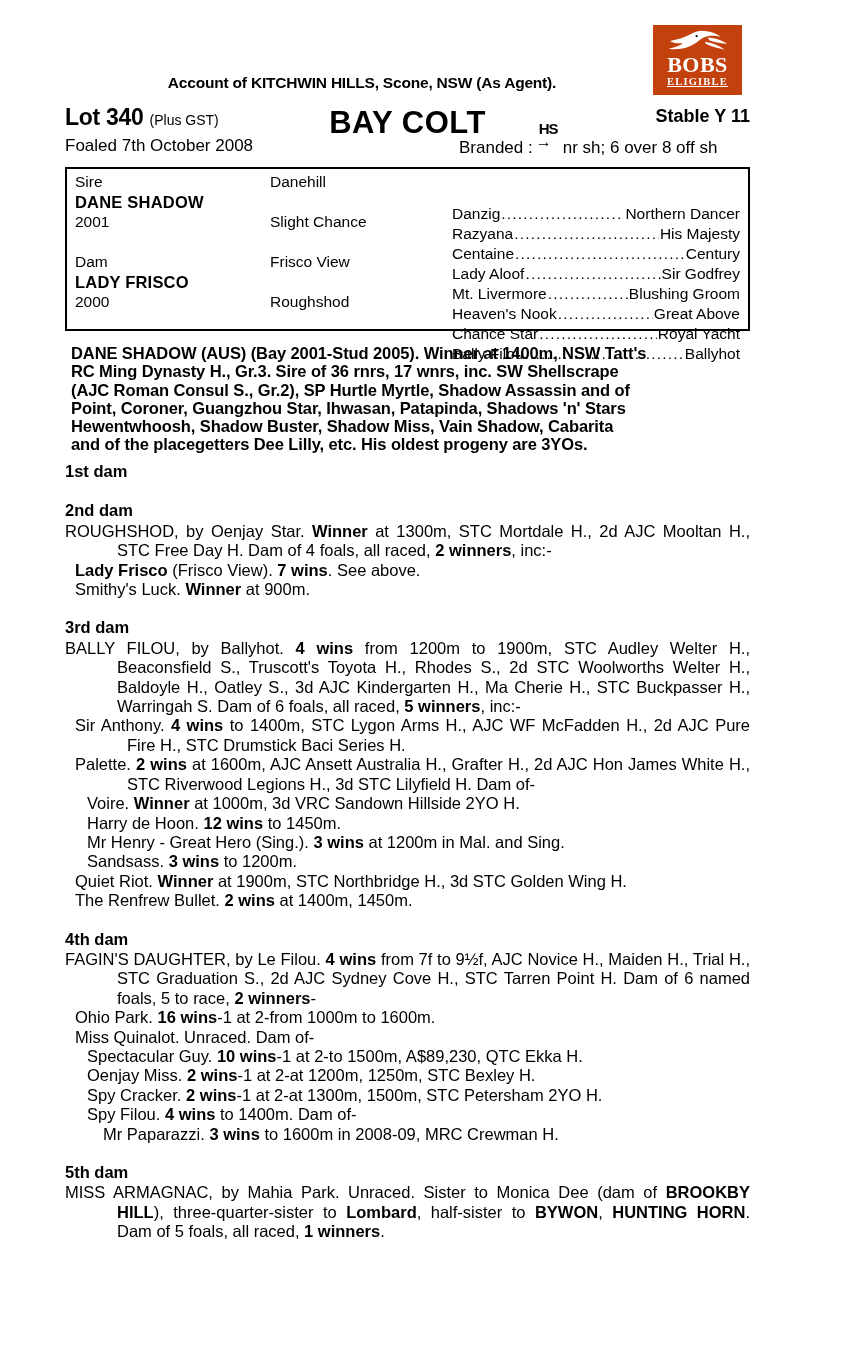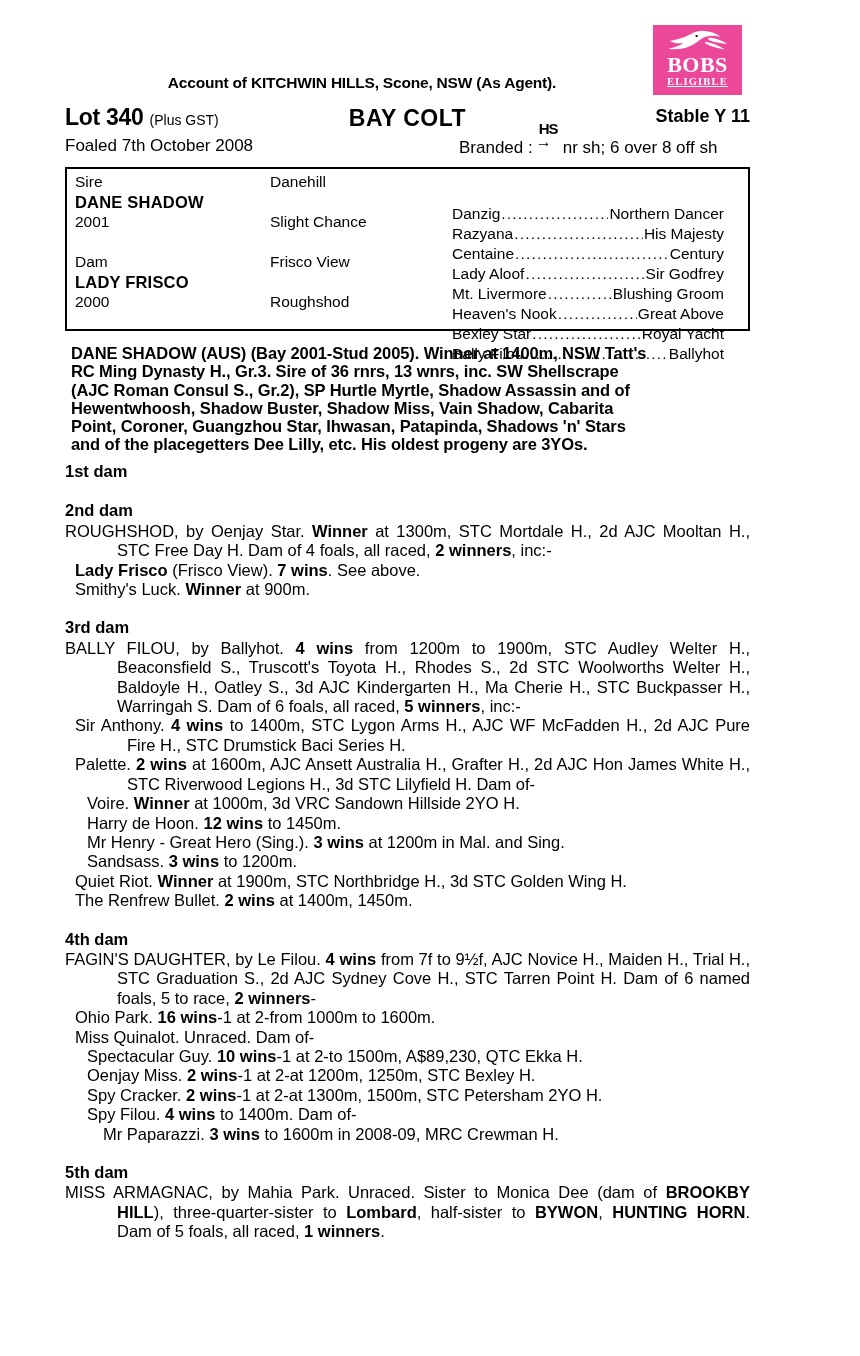--- a/index.html
+++ b/index.html
@@ -22,21 +22,21 @@
     padding: 0;
   }
 
   
   .logo-box {
     position: absolute;
     left: 653px;
     top: 25px;
     width: 89px;
     height: 70px;
-    background: #ec4899;
+    background: #c2410c;
     color: #ffffff;
     text-align: center;
     overflow: hidden;
   }
   .logo-horse {
     width: 70px;
     height: 24px;
     margin: 4px auto 0 auto;
     display: block;
   }
@@ -88,21 +88,21 @@
     font-size: 14px;
     letter-spacing: 0;
   }
   .colt-title {
     position: absolute;
     left: 0;
     top: 1px;
     width: 685px;
     text-align: center;
     font-weight: bold;
-    font-size: 23px;
+    font-size: 31px;
     letter-spacing: 0.5px;
   }
   .stable {
     position: absolute;
     right: 0;
     top: 2px;
     font-weight: bold;
     font-size: 18px;
     margin-left: 33px;
   }
@@ -154,21 +154,21 @@
     top: 167px;
     width: 685px;
     height: 164px;
     border: 2px solid #000000;
     box-sizing: border-box;
   }
   .ped-inner {
     position: relative;
     width: 100%;
     height: 100%;
-    padding: 3px 16px 0 0;
+    padding: 3px 0 0 0;
     box-sizing: border-box;
     border-radius: 32px;
   }
   .ped-row {
     position: relative;
     height: 20px;
     font-size: 15.5px;
     line-height: 20px;
   }
   .ped-c1 {
@@ -340,43 +340,43 @@
           <div class="ped-c3">
             <span class="n1">Heaven's Nook</span>
             <span class="dots">................................................................................</span>
             <span class="n2">Great Above</span>
           </div>
         </div>
         <div class="ped-row">
           <div class="ped-c1">2000</div>
           <div class="ped-c2">Roughshod</div>
           <div class="ped-c3">
-            <span class="n1">Bexley Star</span>
+            <span class="n1">Chance Star</span>
             <span class="dots">................................................................................</span>
             <span class="n2">Royal Yacht</span>
           </div>
         </div>
         <div class="ped-row">
           <div class="ped-c1"></div>
           <div class="ped-c2"></div>
           <div class="ped-c3">
             <span class="n1">Bally Filou</span>
             <span class="dots">................................................................................</span>
             <span class="n2">Ballyhot</span>
           </div>
         </div>
       </div>
   </div>
 
   <div class="sire-block" id="sire-block">
       <div>DANE SHADOW (AUS) (Bay 2001-Stud 2005). Winner at 1400m, NSW Tatt's</div>
-      <div>RC Ming Dynasty H., Gr.3. Sire of 36 rnrs, 13 wnrs, inc. SW Shellscrape</div>
+      <div>RC Ming Dynasty H., Gr.3. Sire of 36 rnrs, 17 wnrs, inc. SW Shellscrape</div>
       <div>(AJC Roman Consul S., Gr.2), SP Hurtle Myrtle, Shadow Assassin and of</div>
+      <div>Point, Coroner, Guangzhou Star, Ihwasan, Patapinda, Shadows 'n' Stars</div>
       <div>Hewentwhoosh, Shadow Buster, Shadow Miss, Vain Shadow, Cabarita</div>
-      <div>Point, Coroner, Guangzhou Star, Ihwasan, Patapinda, Shadows 'n' Stars</div>
       <div class="last">and of the placegetters Dee Lilly, etc. His oldest progeny are 3YOs.</div>
     </div>
 
   <div class="body" id="body-sections">
       <div class="dam-heading">1st dam</div>
       <div class="sec-gap"></div>
       <div class="dam-heading">2nd dam</div>
       <div class="para hang">ROUGHSHOD, by Oenjay Star. <b>Winner</b> at 1300m, STC Mortdale H., 2d AJC Mooltan H., STC Free Day H. Dam of 4 foals, all raced, <b>2 winners</b>, inc:-</div>
       <div class="para hang lvl1"><b>Lady Frisco</b> (Frisco View). <b>7 wins</b>. See above.</div>
       <div class="para hang lvl1">Smithy's Luck. <b>Winner</b> at 900m.</div>

